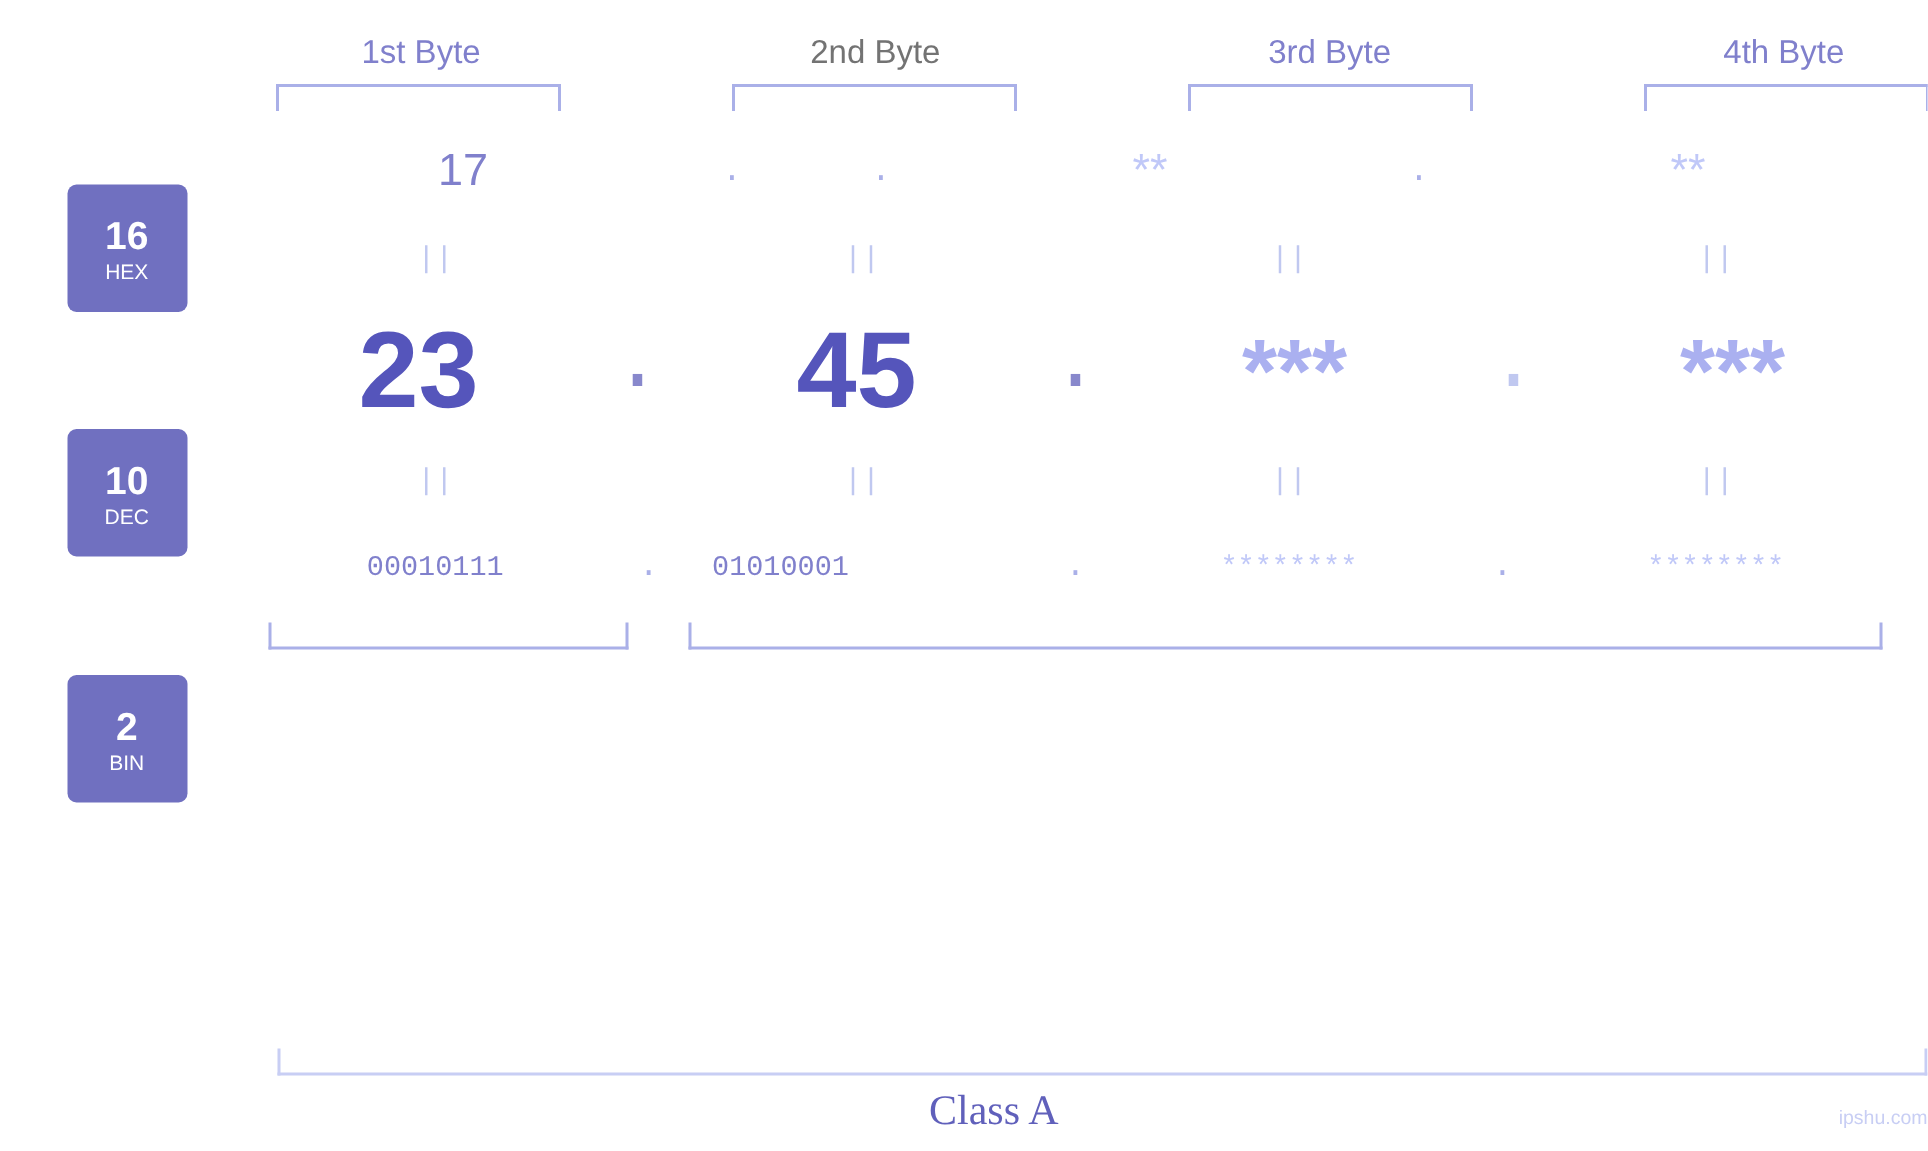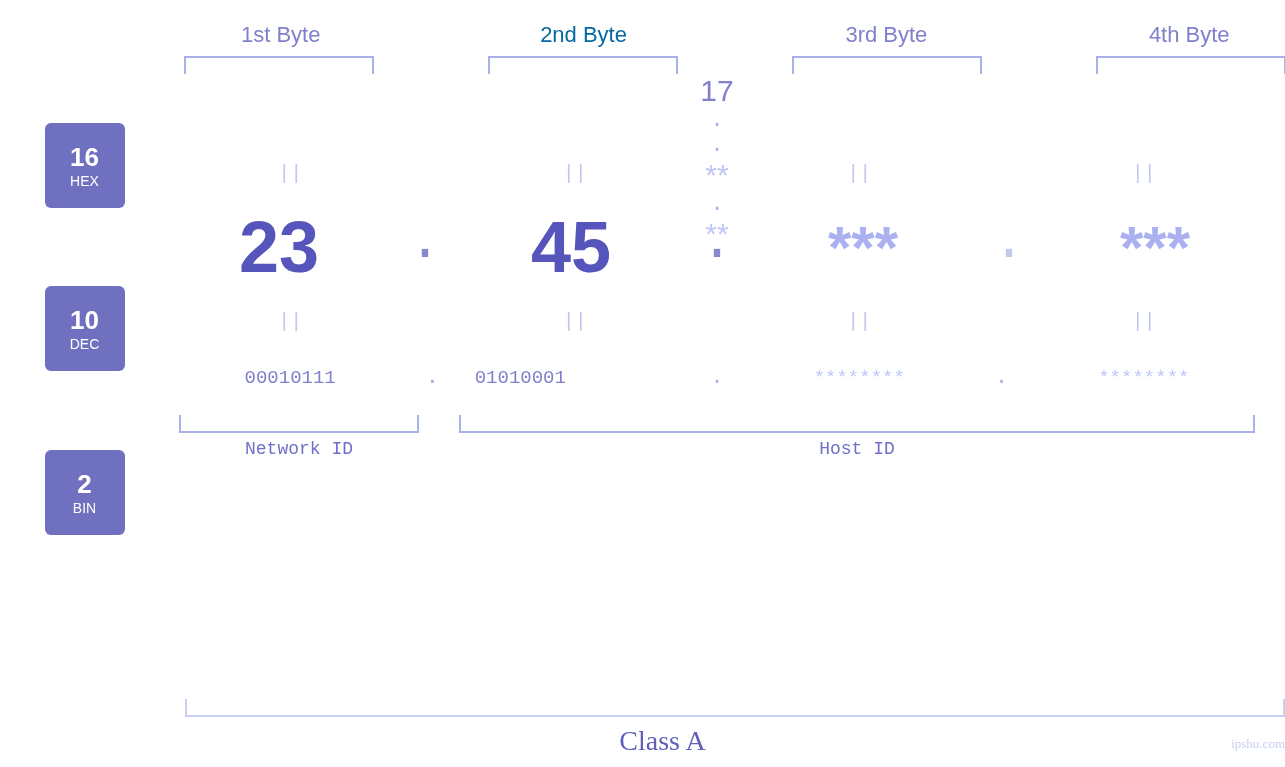--- a/index.html
+++ b/index.html
@@ -45,21 +45,21 @@
       font-family: Arial, sans-serif;
     }
 
     .grid-row {
       display: flex;
       align-items: center;
       justify-content: space-around;
       padding: 0 40px;
     }
 
-    .grid-row.hex-row { height: 80px; flex-direction: column; }
+    .grid-row.hex-row { height: 80px; }
 
     .grid-cell {
       display: flex;
       align-items: center;
       justify-content: center;
       width: 200px;
     }
 
     .grid-sep {
       width: 40px;
@@ -79,21 +79,21 @@
     .txt-dot-sm { font-size: 22px; color: #aab0e8; }
   </style>
 </head>
 <body>
 
 <div class="container">
 
   <div style="display:flex; width:1140px; margin-left:145px; margin-top:22px; justify-content:space-around;">
     <div style="width:200px; text-align:center; color:#8080cc; font-size:22px; font-family:Arial,sans-serif;">1st Byte</div>
     <div style="width:40px;"></div>
-    <div style="width:200px; text-align:center; color:#0369a1; font-size:22px; font-family:Arial,sans-serif;">2nd Byte</div>
+    <div style="width:200px; text-align:center; color:#737373; font-size:22px; font-family:Arial,sans-serif;">2nd Byte</div>
     <div style="width:40px;"></div>
     <div style="width:200px; text-align:center; color:#8080cc; font-size:22px; font-family:Arial,sans-serif;">3rd Byte</div>
     <div style="width:40px;"></div>
     <div style="width:200px; text-align:center; color:#8080cc; font-size:22px; font-family:Arial,sans-serif;">4th Byte</div>
   </div>
 
   <div style="display:flex; width:1140px; margin-left:145px; margin-top:8px; justify-content:space-around;">
     <div style="width:190px; height:18px; border-top:2px solid #aab0e8; border-left:2px solid #aab0e8; border-right:2px solid #aab0e8;"></div>
     <div style="width:40px;"></div>
     <div style="width:190px; height:18px; border-top:2px solid #aab0e8; border-left:2px solid #aab0e8; border-right:2px solid #aab0e8;"></div>
@@ -184,30 +184,25 @@
       </div>
 
       <div style="display:flex; align-items:flex-start; padding:0 30px; margin-top:0;">
 
         <div style="width:240px; height:18px; border-bottom:2px solid #aab0e8; border-left:2px solid #aab0e8; border-right:2px solid #aab0e8;"></div>
         <div style="width:40px;"></div>
 
         <div style="flex:1; height:18px; border-bottom:2px solid #aab0e8; border-left:2px solid #aab0e8; border-right:2px solid #aab0e8;"></div>
       </div>
 
-      <div style="display:flex; padding:0 30px; margin-top:6px;">
-        <div style="width:240px; text-align:center; color:#7070c8; font-size:18px;">Network ID</div>
-        <div style="width:40px;"></div>
-        <div style="flex:1; text-align:center; color:#7070c8; font-size:18px;">Host ID</div>
-      </div>
 
     </div>
   </div>
 
   <div style="width:1100px; margin-left:145px; height:18px; border-bottom:2px solid #c8cef4; border-left:2px solid #c8cef4; border-right:2px solid #c8cef4; margin-top:5px;"></div>
 
   <div style="width:1285px; text-align:center; margin-top:8px; margin-bottom:10px;">
     <span style="color:#6060bb; font-size:28px; font-family:Liberation Serif, serif;">Class A</span>
   </div>
 
-  <div style="position:absolute; bottom:15px; right:20px; color:#c8cef4; font-size:13px; font-family:Liberation Serif, serif;">ipshu.com</div>
+  <div style="position:absolute; bottom:15px; right:20px; color:#c8cef4; font-size:13px; font-family:Liberation Sans, sans-serif;">ipshu.com</div>
 
 </div>
 
 </body></html>

